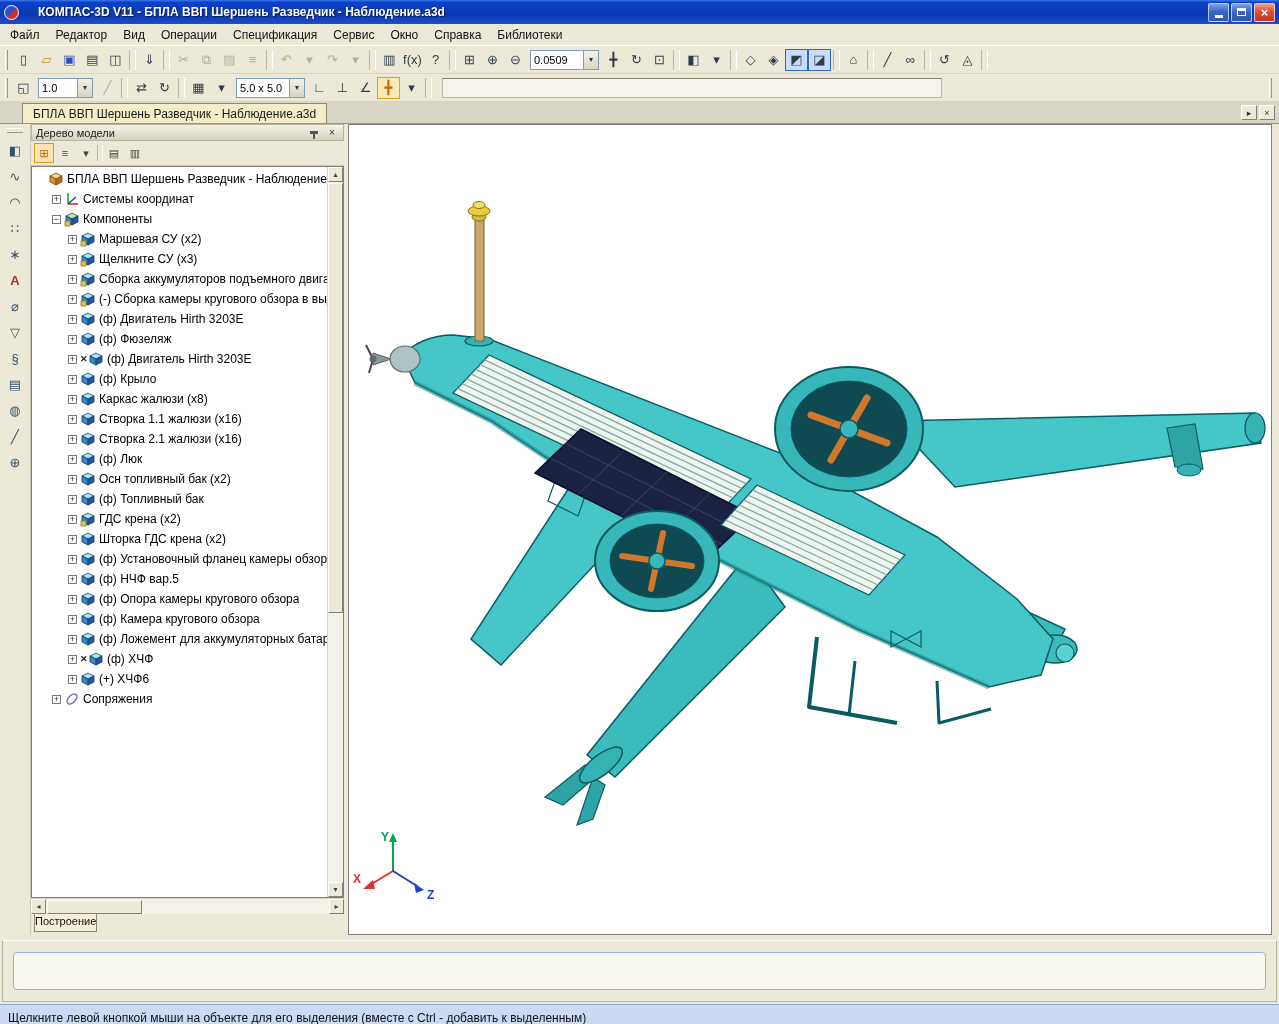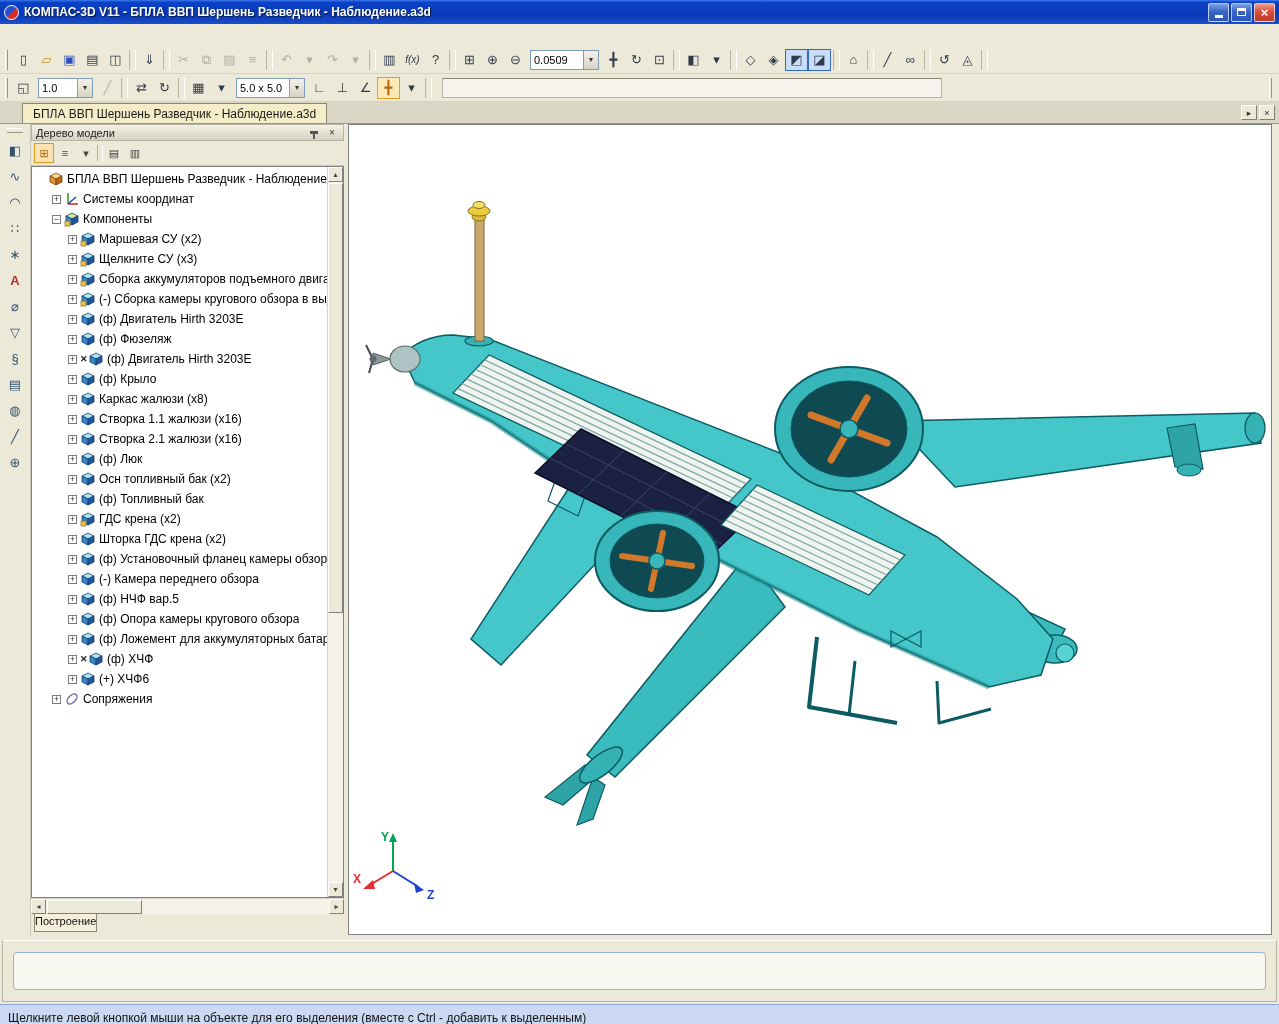--- a/index.html
+++ b/index.html
@@ -3,21 +3,21 @@
 <meta charset="utf-8">
 <style>
   *{box-sizing:border-box;margin:0;padding:0}
   html,body{width:1279px;height:1024px}
   body{font-family:"Liberation Sans",sans-serif;font-size:12px;background:#9a9a9a;overflow:hidden}
   .app{position:relative;width:1279px;height:1024px;background:#ECE9D8;overflow:hidden}
 
   
   .titlebar{position:absolute;left:0;top:0;width:1279px;height:24px;
     background:linear-gradient(180deg,#3A77E8 0%,#0B41C8 10%,#0A38B4 60%,#1A4ECB 100%);
-    display:flex;align-items:center;padding:0 4px;gap:5px;color:#fff;font-weight:bold}
+    display:flex;align-items:center;padding:0 4px;gap:19px;color:#fff;font-weight:bold}
   .app-icon{width:15px;height:15px;border-radius:50%;border:1px solid #fff;
     background:linear-gradient(135deg,#2a52c8 50%,#d03028 50%);flex:0 0 15px}
   .title-text{text-shadow:1px 1px 1px rgba(0,0,0,.6);white-space:nowrap;overflow:hidden}
   .win-controls{margin-left:auto;display:flex;gap:2px}
   .win-btn{width:21px;height:19px;border-radius:2px;border:1px solid rgba(255,255,255,.65);
     background:linear-gradient(180deg,#7FA1E8,#3B66C8 45%,#2B55B8);display:flex;align-items:center;justify-content:center;color:#fff;font-size:13px;font-weight:bold}
   .win-btn.close{background:linear-gradient(180deg,#F0A088,#D8503C 45%,#C03A28)}
   .glyph-min{width:8px;height:3px;background:#fff;margin-top:9px}
   .glyph-max{width:9px;height:8px;border:1px solid #fff;border-top:3px solid #fff}
 
@@ -30,21 +30,21 @@
   .tb-row{position:absolute;left:0;width:1279px;height:28px;background:#ECE9D8;
     border-bottom:1px solid #D8D4C4;display:flex;align-items:center;padding:1px 3px}
   .tb-row1{top:46px}.tb-row2{top:74px}
   .tb-grip{width:3px;height:20px;border-left:1px solid #fff;border-right:1px solid #9A9682;margin:0 4px 0 2px;flex:0 0 3px}
   .tb-btn{min-width:23px;height:22px;display:flex;align-items:center;justify-content:center;
     border:1px solid transparent;color:#2F3B4C;font-size:13px;padding:0 1px;white-space:nowrap}
   .tb-btn[data-state="disabled"]{color:#B4B0A0}
   .tb-btn[data-state="active"]{background:#C9DCF8;border:1px solid #316AC5}
   .tb-btn[data-state="active-orange"]{background:#FDE8B8;border:1px solid #E0A020}
   .tb-btn[data-state="sep"]{min-width:0;width:7px;padding:0;border:none;border-left:1px solid #B8B4A4;border-right:1px solid #FFF;height:20px;margin:0 2px;pointer-events:none}
-  .tb-btn[data-name="variables-button"]{font-style:italic;font-size:10px}
+  .tb-btn[data-name="variables-button"]{font-size:13px}
   .tb-btn[data-name="save-button"]{color:#2B50BD}
   .tb-btn[data-name="open-button"]{color:#C89230}
   .tb-btn[data-name="snaps-button"]{color:#B06A10}
   .tb-combo{display:flex;height:20px;border:1px solid #7F9DB9;background:#fff;margin:0 3px}
   .tb-combo input{border:none;outline:none;font-family:"Liberation Sans",sans-serif;font-size:11px;padding:0 3px;width:52px}
   .tb-combo .combo-arrow{width:15px;border-left:1px solid #7F9DB9;background:linear-gradient(#F4F2E8,#D8D4C4);
     display:flex;align-items:center;justify-content:center;font-size:8px;color:#333}
   .tb-combo.scale input{width:38px}
   .tb-combo.grid input{width:52px}
   .tb-field{width:500px;height:20px;background:#F6F4EC;border:1px solid #B8B4A4;border-top-color:#8a8675;margin-left:8px}
@@ -154,20 +154,31 @@
         </span>
       <span class="win-btn" data-name="maximize-button">
           <span class="glyph-max" data-name="maximize-icon"></span>
         </span>
       <span class="win-btn close" data-name="close-button">
           <span data-name="close-icon">×</span>
         </span>
     </span>
   </div>
 
+  <div class="menubar" data-name="menu-bar">
+    <div class="menu-item" data-name="menu-item">Файл</div>
+      <div class="menu-item" data-name="menu-item">Редактор</div>
+      <div class="menu-item" data-name="menu-item">Вид</div>
+      <div class="menu-item" data-name="menu-item">Операции</div>
+      <div class="menu-item" data-name="menu-item">Спецификация</div>
+      <div class="menu-item" data-name="menu-item">Сервис</div>
+      <div class="menu-item" data-name="menu-item">Окно</div>
+      <div class="menu-item" data-name="menu-item">Справка</div>
+      <div class="menu-item" data-name="menu-item">Библиотеки</div>
+  </div>
 
   <div class="tb-row tb-row1" data-name="toolbar-row-1">
     <span class="tb-grip" data-name="toolbar-grip"></span>
     <span style="display:flex;align-items:center">
       <span class="tb-btn" data-name="new-document-button" data-state="normal">▯</span>
         <span class="tb-btn" data-name="open-button" data-state="normal">▱</span>
         <span class="tb-btn" data-name="save-button" data-state="normal">▣</span>
         <span class="tb-btn" data-name="print-button" data-state="normal">▤</span>
         <span class="tb-btn" data-name="print-preview-button" data-state="normal">◫</span>
         <span class="tb-btn" data-name="toolbar-separator" data-state="sep"></span>
@@ -774,43 +785,20 @@
                   <g class="i-axes">
                     <line class="ax-y" x1="4" y1="13" x2="4" y2="2"></line>
                     <line class="ax-x" x1="4" y1="13" x2="14" y2="13"></line>
                     <line class="ax-z" x1="4" y1="13" x2="12" y2="6"></line>
                   </g>
                   <g class="i-clip">
                     <ellipse cx="8" cy="8" rx="3.5" ry="6" transform="rotate(45 8 8)"></ellipse>
                   </g>
                 </svg>
               </span>
-              <span class="t-label" data-name="tree-item-label">(-) Камера переднего обзора</span>
-            </div>
-            <div class="tree-row" data-name="tree-item" data-level="2" data-icon="part" data-exp="plus">
-              <span class="exp" data-name="tree-expander"></span>
-
-              <span class="t-icon" data-name="tree-item-icon">
-                <svg viewBox="0 0 16 16">
-                  <g class="i-cube">
-                    <polygon class="f-top" points="8,2 14,5 8,8 2,5"></polygon>
-                    <polygon class="f-left" points="2,5 8,8 8,14 2,11"></polygon>
-                    <polygon class="f-right" points="14,5 8,8 8,14 14,11"></polygon>
-                  </g>
-                  <rect class="i-badge" x="1" y="10" width="5" height="5"></rect>
-                  <g class="i-axes">
-                    <line class="ax-y" x1="4" y1="13" x2="4" y2="2"></line>
-                    <line class="ax-x" x1="4" y1="13" x2="14" y2="13"></line>
-                    <line class="ax-z" x1="4" y1="13" x2="12" y2="6"></line>
-                  </g>
-                  <g class="i-clip">
-                    <ellipse cx="8" cy="8" rx="3.5" ry="6" transform="rotate(45 8 8)"></ellipse>
-                  </g>
-                </svg>
-              </span>
               <span class="t-label" data-name="tree-item-label">(ф) НЧФ вар.5</span>
             </div>
             <div class="tree-row" data-name="tree-item" data-level="2" data-icon="part" data-exp="plus">
               <span class="exp" data-name="tree-expander"></span>
 
               <span class="t-icon" data-name="tree-item-icon">
                 <svg viewBox="0 0 16 16">
                   <g class="i-cube">
                     <polygon class="f-top" points="8,2 14,5 8,8 2,5"></polygon>
                     <polygon class="f-left" points="2,5 8,8 8,14 2,11"></polygon>
@@ -821,20 +809,43 @@
                     <line class="ax-y" x1="4" y1="13" x2="4" y2="2"></line>
                     <line class="ax-x" x1="4" y1="13" x2="14" y2="13"></line>
                     <line class="ax-z" x1="4" y1="13" x2="12" y2="6"></line>
                   </g>
                   <g class="i-clip">
                     <ellipse cx="8" cy="8" rx="3.5" ry="6" transform="rotate(45 8 8)"></ellipse>
                   </g>
                 </svg>
               </span>
               <span class="t-label" data-name="tree-item-label">(ф) Опора камеры кругового обзора</span>
+            </div>
+            <div class="tree-row" data-name="tree-item" data-level="2" data-icon="part" data-exp="plus">
+              <span class="exp" data-name="tree-expander"></span>
+
+              <span class="t-icon" data-name="tree-item-icon">
+                <svg viewBox="0 0 16 16">
+                  <g class="i-cube">
+                    <polygon class="f-top" points="8,2 14,5 8,8 2,5"></polygon>
+                    <polygon class="f-left" points="2,5 8,8 8,14 2,11"></polygon>
+                    <polygon class="f-right" points="14,5 8,8 8,14 14,11"></polygon>
+                  </g>
+                  <rect class="i-badge" x="1" y="10" width="5" height="5"></rect>
+                  <g class="i-axes">
+                    <line class="ax-y" x1="4" y1="13" x2="4" y2="2"></line>
+                    <line class="ax-x" x1="4" y1="13" x2="14" y2="13"></line>
+                    <line class="ax-z" x1="4" y1="13" x2="12" y2="6"></line>
+                  </g>
+                  <g class="i-clip">
+                    <ellipse cx="8" cy="8" rx="3.5" ry="6" transform="rotate(45 8 8)"></ellipse>
+                  </g>
+                </svg>
+              </span>
+              <span class="t-label" data-name="tree-item-label">(ф) Камера кругового обзора</span>
             </div>
             <div class="tree-row" data-name="tree-item" data-level="2" data-icon="part" data-exp="plus">
               <span class="exp" data-name="tree-expander"></span>
 
               <span class="t-icon" data-name="tree-item-icon">
                 <svg viewBox="0 0 16 16">
                   <g class="i-cube">
                     <polygon class="f-top" points="8,2 14,5 8,8 2,5"></polygon>
                     <polygon class="f-left" points="2,5 8,8 8,14 2,11"></polygon>
                     <polygon class="f-right" points="14,5 8,8 8,14 14,11"></polygon>

